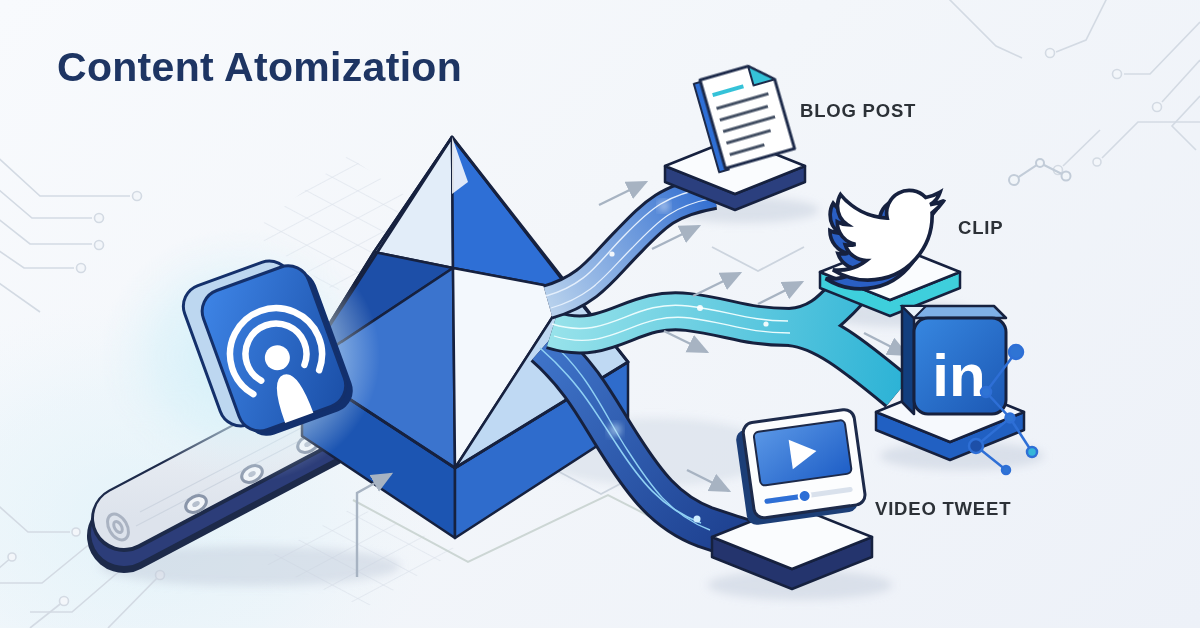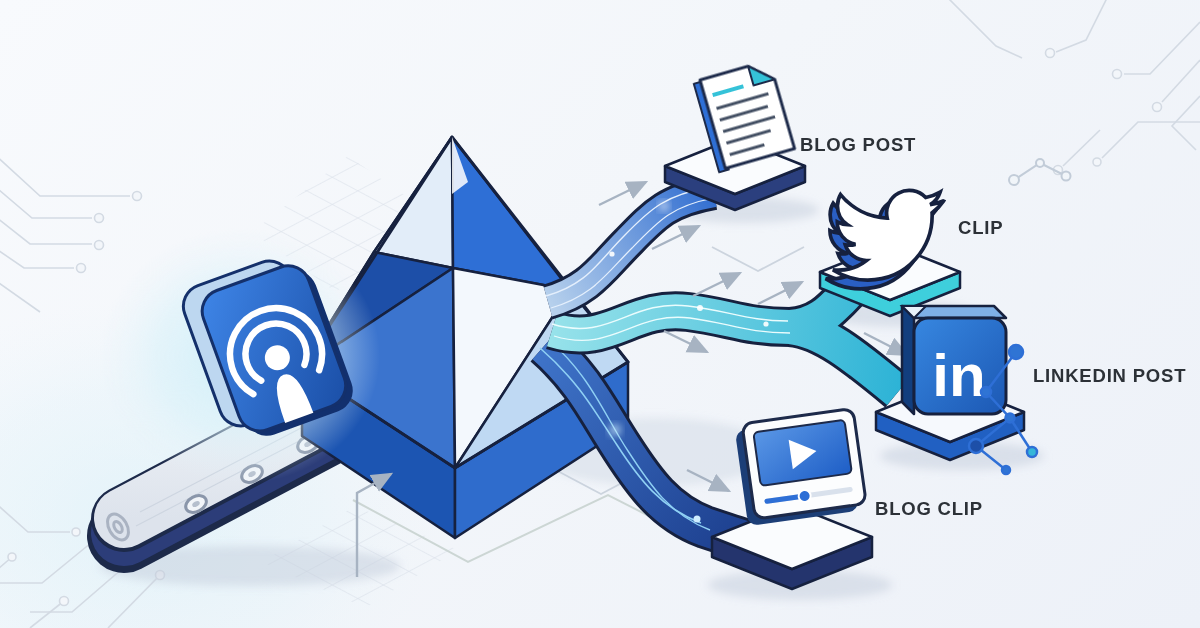--- a/index.html
+++ b/index.html
@@ -10,21 +10,21 @@
   }
   .stage svg{position:absolute;left:0;top:0;}
   .title{
     position:absolute;left:57px;top:44px;
     font-weight:800;font-size:41px;letter-spacing:.3px;color:#1e3563;
   }
   .node-label{
     position:absolute;font-weight:700;font-size:18.5px;letter-spacing:.8px;
     color:#2c3137;white-space:nowrap;
   }
-  .lbl-blog{left:800px;top:100px;margin-top:34px;}
+  .lbl-blog{left:800px;top:100px;}
   .lbl-tweet{left:958px;top:217px;}
   .lbl-linkedin{left:1033px;top:365px;}
   .lbl-video{left:875px;top:498px;}
 </style>
 </head>
 <body>
 
 <div class="stage">
 
 <svg width="1200" height="628" viewBox="0 0 1200 628">
@@ -320,18 +320,18 @@
       <g fill="none" stroke="#ffffff" stroke-width="6.5" stroke-linecap="round">
         <path d="M21 110 A46 46 0 1 1 91 110"></path>
         <path d="M33 100 A30.5 30.5 0 1 1 79 100"></path>
       </g>
       <circle cx="56" cy="84" r="12.5" fill="#ffffff"></circle>
       <path d="M41 148 Q41 102 56 102 Q71 102 71 148 Z" fill="#ffffff"></path>
     </g>
   </g>
 </svg>
 
+<div class="title">Content Atomization</div>
 <div class="node-label lbl-blog">BLOG POST</div>
 <div class="node-label lbl-tweet">CLIP</div>
-<div class="node-label lbl-linkedin">LINKEDIN POST</div>
-<div class="node-label lbl-video">BLOG CLIP</div>
+<div class="node-label lbl-video">VIDEO TWEET</div>
 
 </div>
 
 </body></html>

